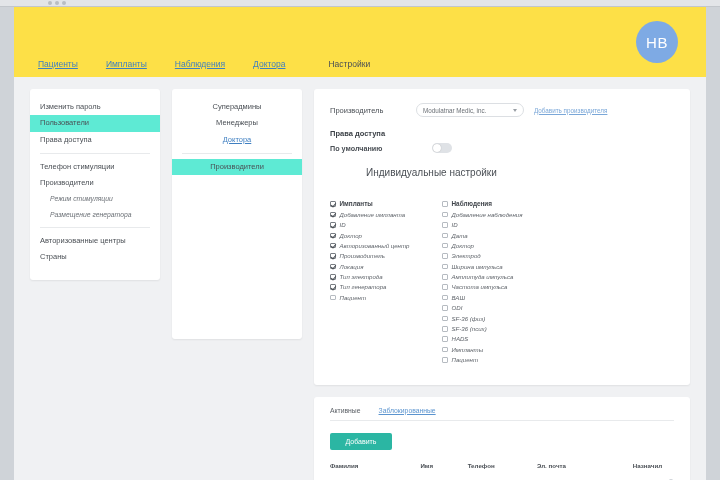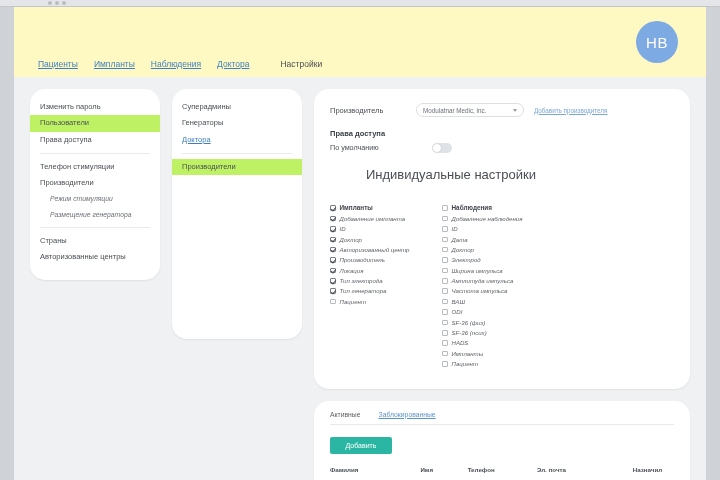--- a/index.html
+++ b/index.html
@@ -15,89 +15,89 @@
     background: #e3e5e8; border-bottom: 1px solid #c2c6cb;
   }
   .browser-dots { position: absolute; left: 48px; top: 1px; display: flex; gap: 3px; }
   .browser-dots i { width: 4px; height: 4px; border-radius: 50%; background: #b9bdc2; display: block; }
   .viewport {
     position: absolute; left: 14px; top: 7px; width: 692px; height: 473px;
     background: #f0f1f3; overflow: hidden;
   }
   
   .topbar {
-    position: relative; height: 70px; background: #fef9c3; width: 100%;
+    position: relative; height: 70px; background: #fde047; width: 100%;
   }
   .avatar {
     position: absolute; right: 28px; top: 14px;
     width: 42px; height: 42px; border-radius: 50%;
     background: #7eaae4; color: #fff;
     display: flex; align-items: center; justify-content: center;
     font-size: 15px; letter-spacing: .5px;
   }
   .navbar {
     position: absolute; left: 0; bottom: 0; width: 100%; height: 26px;
-    display: flex; align-items: center; gap: 16px; padding-left: 24px;
+    display: flex; align-items: center; gap: 28px; padding-left: 24px;
   }
   .navbar a {
     font-size: 8.5px; color: #3f7fc1; text-decoration: underline; cursor: pointer;
     white-space: nowrap;
   }
   .navbar a.active { color: #4a4f55; text-decoration: none; margin-left: 15px; }
   
   .content {
     position: relative; width: 100%; height: 403px;
     padding: 12px 16px 0 16px;
     display: flex; gap: 12px; align-items: flex-start;
   }
   .card {
-    background: #ffffff; border-radius: 15px;
+    background: #ffffff; border-radius: 3px;
     box-shadow: 0 1px 2px rgba(0,0,0,.07);
   }
   
   .menu-card { width: 130px; padding: 10px 0 14px 0; }
   .menu-item {
     font-size: 7.5px; color: #4a4f55; padding: 4px 10px;
     line-height: 1.1; cursor: pointer; white-space: nowrap;
   }
-  .menu-item.hl { background: #bef264; }
+  .menu-item.hl { background: #5eead4; }
   .menu-item.sub { font-style: italic; font-size: 6.8px; padding-left: 20px; color: #6b7076; }
   .menu-sep { height: 1px; background: #e8eaec; margin: 5px 10px; }
   
-  .submenu-card { width: 130px; padding: 10px 0 28px 0; min-height: 250px; }
+  .submenu-card { width: 130px; padding: 10px 0 28px 0; min-height: 250px; text-align: center; }
   .submenu-card .menu-item.link { color: #3f7fc1; text-decoration: underline; }
   
   .main-col { flex: 1; display: flex; flex-direction: column; gap: 12px; }
   .panel-top { padding: 14px 16px 18px 16px; }
   .field-row { display: flex; align-items: center; gap: 10px; margin-bottom: 12px; }
   .field-label { font-size: 7.5px; color: #4a4f55; width: 76px; }
   .select {
     width: 108px; height: 14px; border: 1px solid #dcdfe3; border-radius: 7px;
     background: #fff; display: flex; align-items: center;
     padding: 0 6px; font-size: 6.3px; color: #6b7076; position: relative;
   }
   .select .caret {
     position: absolute; right: 6px; top: 5px;
     width: 0; height: 0; border-left: 2.5px solid transparent;
     border-right: 2.5px solid transparent; border-top: 3px solid #9aa0a6;
   }
   .add-link { font-size: 6.3px; color: #7aa7d8; text-decoration: underline; cursor: pointer; }
   .sec-title { font-size: 7.5px; color: #3a3f45; font-weight: bold; margin-bottom: 5px; }
-  .toggle-row { display: flex; align-items: flex-start; gap: 26px; margin-bottom: 14px; }
+  .toggle-row { display: flex; align-items: flex-end; gap: 26px; margin-bottom: 14px; font-weight: bold; }
   .toggle-label { font-size: 7.2px; color: #4a4f55; width: 76px; }
   .toggle {
     width: 20px; height: 10px; border-radius: 5px; background: #dfe2e6;
     position: relative; cursor: pointer;
   }
   .toggle i {
     position: absolute; left: 1px; top: 1px; width: 8px; height: 8px;
     border-radius: 50%; background: #fff; box-shadow: 0 0 1px rgba(0,0,0,.3);
     display: block;
   }
-  .sub-title { font-size: 13px; color: #4a4f55; margin-bottom: 22px; padding-left: 36px; }
+  .sub-title { font-size: 10px; color: #4a4f55; margin-bottom: 22px; padding-left: 36px; }
   .cb-cols { display: flex; gap: 0; }
   .cb-col { width: 112px; }
   .cb-row { display: flex; align-items: flex-start; gap: 4px; margin-bottom: 3.4px; }
   .cb {
     width: 5.5px; height: 5.5px; border: 1px solid #b6bbc1; border-radius: 1px;
     background: #fff; flex: 0 0 auto; margin-top: 1px; position: relative; cursor: pointer;
   }
   .cb.checked { border-color: #787d83; }
   .cb.checked:after {
     content: ""; position: absolute; left: 1px; top: -0.5px;
@@ -162,27 +162,27 @@
     <div class="card menu-card">
         <div class="menu-item">Изменить пароль</div>
         <div class="menu-item hl">Пользователи</div>
         <div class="menu-item">Права доступа</div>
         <div class="menu-sep"></div>
         <div class="menu-item">Телефон стимуляции</div>
         <div class="menu-item">Производители</div>
         <div class="menu-item sub">Режим стимуляции</div>
         <div class="menu-item sub">Размещение генератора</div>
         <div class="menu-sep"></div>
+        <div class="menu-item">Авторизованные центры</div>
         <div class="menu-item">Страны</div>
-        <div class="menu-item">Авторизованные центры</div>
       </div>
 
     <div class="card submenu-card">
         <div class="menu-item">Суперадмины</div>
-        <div class="menu-item">Генераторы</div>
+        <div class="menu-item">Менеджеры</div>
         <div class="menu-item link">Доктора</div>
         <div class="menu-sep"></div>
         <div class="menu-item hl">Производители</div>
       </div>
 
     <div class="main-col">
 
       <div class="card panel-top">
         <div class="field-row">
           <div class="field-label">Производитель</div>

